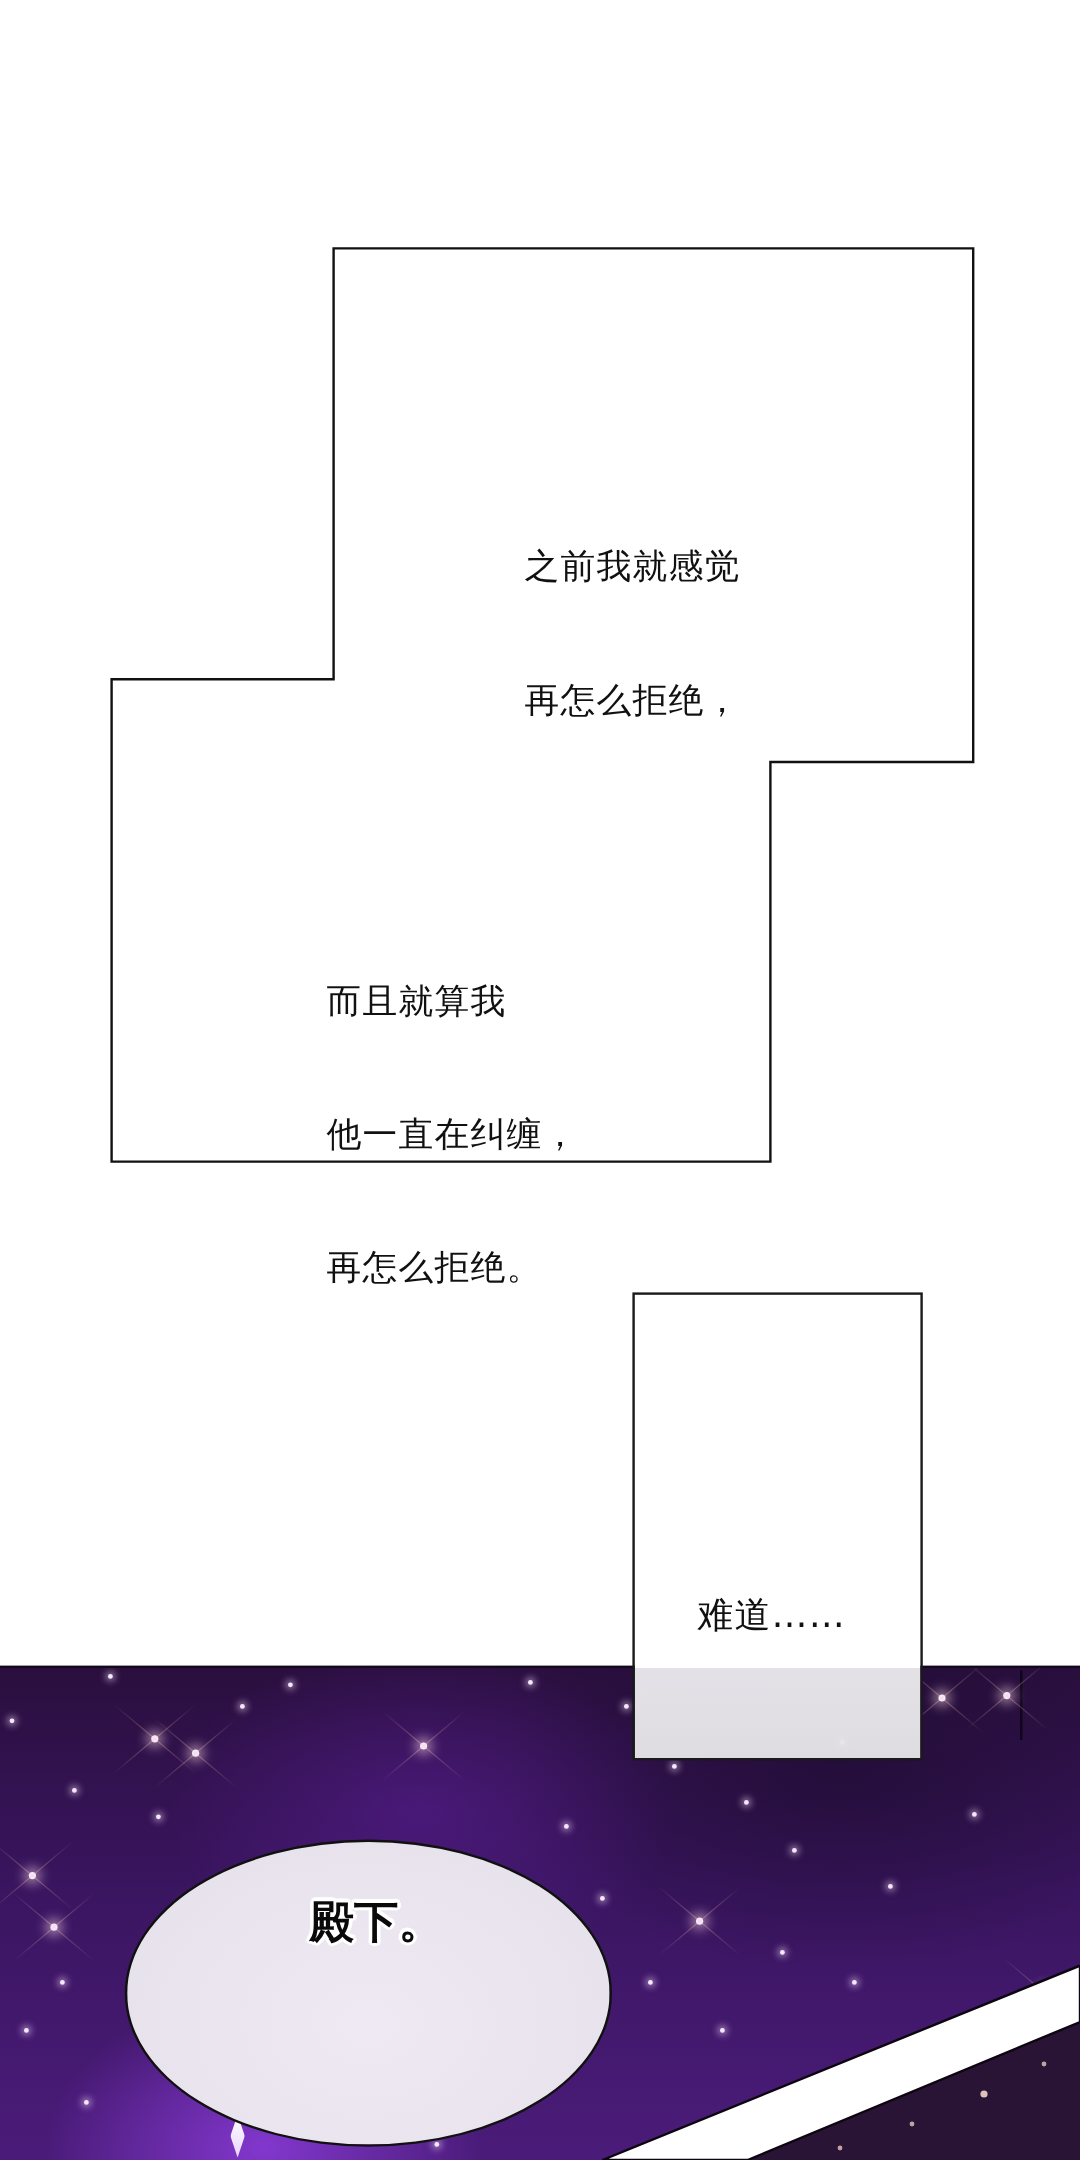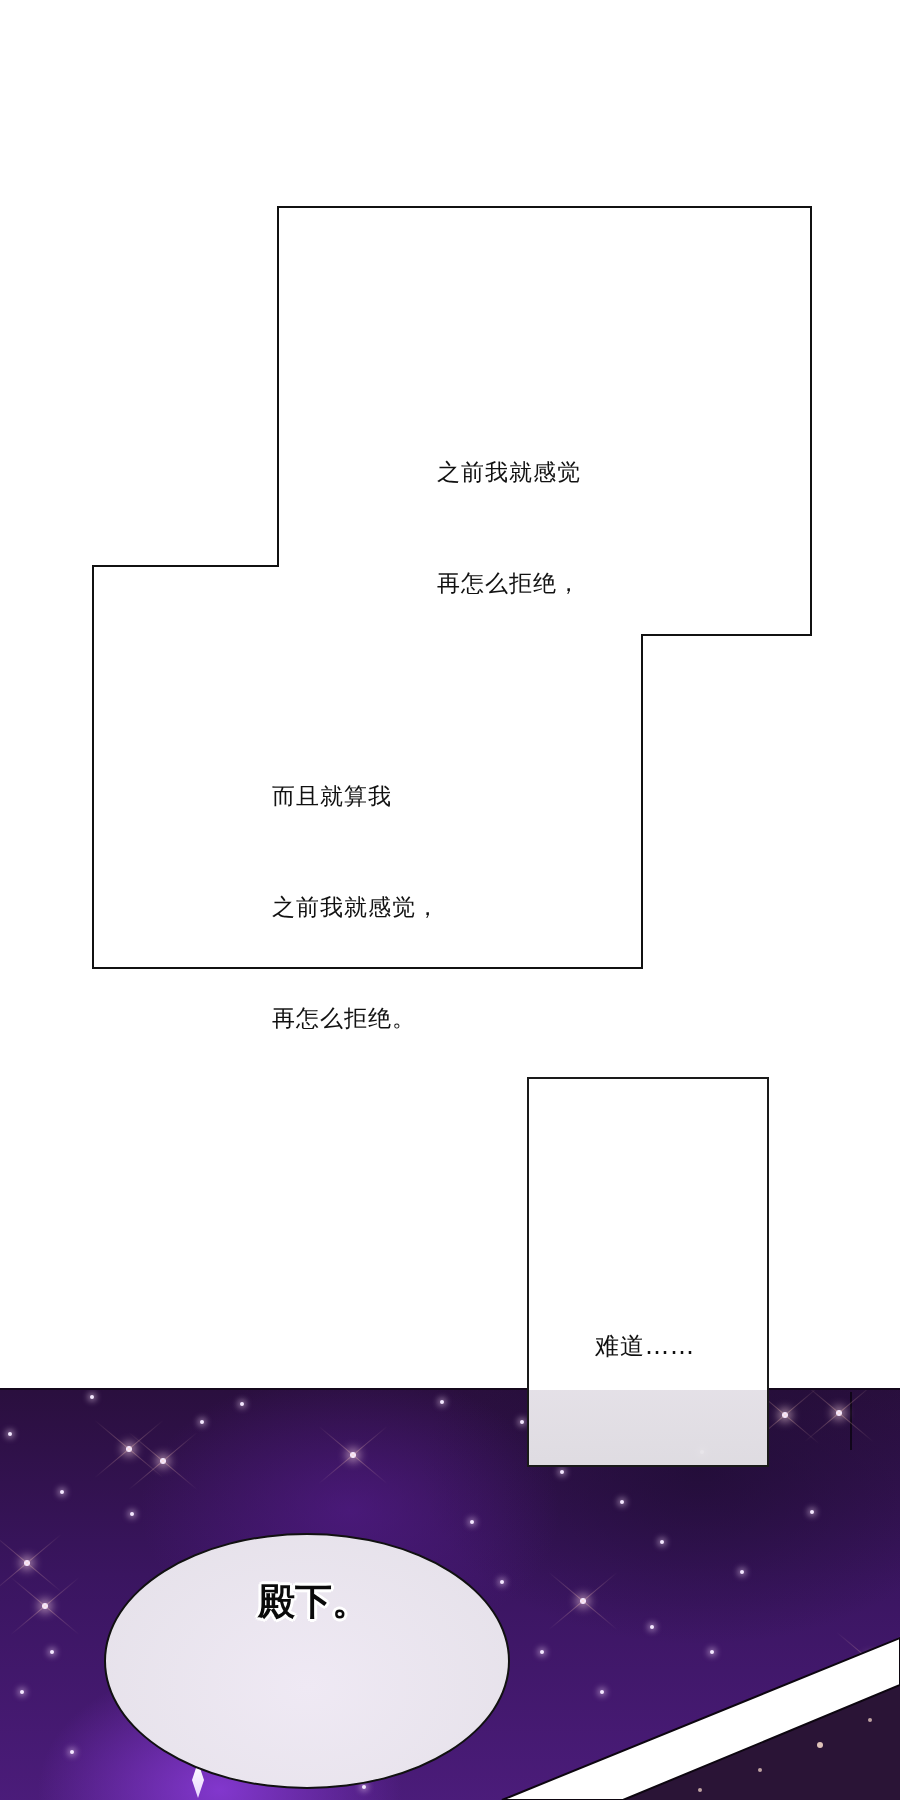--- a/index.html
+++ b/index.html
@@ -3,21 +3,21 @@
 <meta charset="utf-8">
 <style>
   html, body { margin: 0; padding: 0; }
   body {
     width: 900px; height: 1800px; position: relative; overflow: hidden;
     background: #ffffff;
     font-family: "DejaVu Sans", "Liberation Sans", sans-serif;
   }
   .layer { position: absolute; left: 0; top: 0; width: 900px; height: 1800px; }
   .caption {
-    position: absolute; color: #111111; font-size: 23px; line-height: 37px;
+    position: absolute; color: #111111; font-size: 29px; line-height: 37px;
     white-space: pre; letter-spacing: 1px;
   }
   .caption .line { display: block; }
   #space {
     position: absolute; left: 0; top: 1388px; width: 900px; height: 412px;
     border-top: 2px solid #14081c;
     background:
       radial-gradient(ellipse 260px 180px at 220px 400px, rgba(140,60,220,0.85), rgba(140,60,220,0) 70%),
       radial-gradient(ellipse 300px 200px at 350px 120px, rgba(90,30,150,0.55), rgba(90,30,150,0) 70%),
       radial-gradient(ellipse 400px 250px at 700px 80px, rgba(30,12,50,0.7), rgba(30,12,50,0) 70%),
@@ -65,23 +65,23 @@
 
 <svg class="layer" width="900" height="1800" viewBox="0 0 900 1800">
   <polygon points="278,207 811,207 811,635 642,635 642,968 93,968 93,566 278,566" fill="#ffffff" stroke="#111111" stroke-width="2"></polygon>
 </svg>
 
 <div class="caption" style="left:437px; top:380px;">
   <span class="line">之前我就感觉</span>
   <span class="line">再怎么拒绝，</span>
 </div>
 
-<div class="caption" style="left:272px; top:706px;font-family:Liberation Mono, monospace;">
+<div class="caption" style="left:272px; top:742px;">
   <span class="line">而且就算我</span>
-  <span class="line">之前我就感觉，</span>
+  <span class="line">他一直在纠缠，</span>
   <span class="line">再怎么拒绝。</span>
 </div>
 
 <div id="space">
   <div id="dark-line"></div>
 
   <div class="star big" style="left:126px; top:56px;"></div>
   <div class="star big" style="left:160px; top:68px;"></div>
   <div class="star big" style="left:350px; top:62px;"></div>
   <div class="star big" style="left:782px; top:22px;"></div>
@@ -122,19 +122,19 @@
 <svg class="layer" width="900" height="1800" viewBox="0 0 900 1800">
   <polygon points="900,1685 900,1800 623,1800" fill="#2a1436"></polygon>
   <polygon points="900,1638 900,1685 623,1800 502,1800" fill="#ffffff" stroke="#0d0610" stroke-width="2"></polygon>
   <circle cx="820" cy="1745" r="3" fill="#ffe0d0" opacity="0.85"></circle>
   <circle cx="760" cy="1770" r="2" fill="#ffe0d0" opacity="0.7"></circle>
   <circle cx="870" cy="1720" r="2" fill="#ffe0d0" opacity="0.7"></circle>
   <circle cx="700" cy="1790" r="2" fill="#ffe0d0" opacity="0.7"></circle>
 </svg>
 
 <div id="box3"></div>
-<div class="caption" style="left:595px; top:1254px; font-size:24px;">
+<div class="caption" style="left:581px; top:1254px; font-size:30px;">
   <span class="line">难道……</span>
 </div>
 
 <div id="crystal"></div>
 <div id="bubble"></div>
 <div id="bubble-text">殿下。</div>
 
 </body></html>

